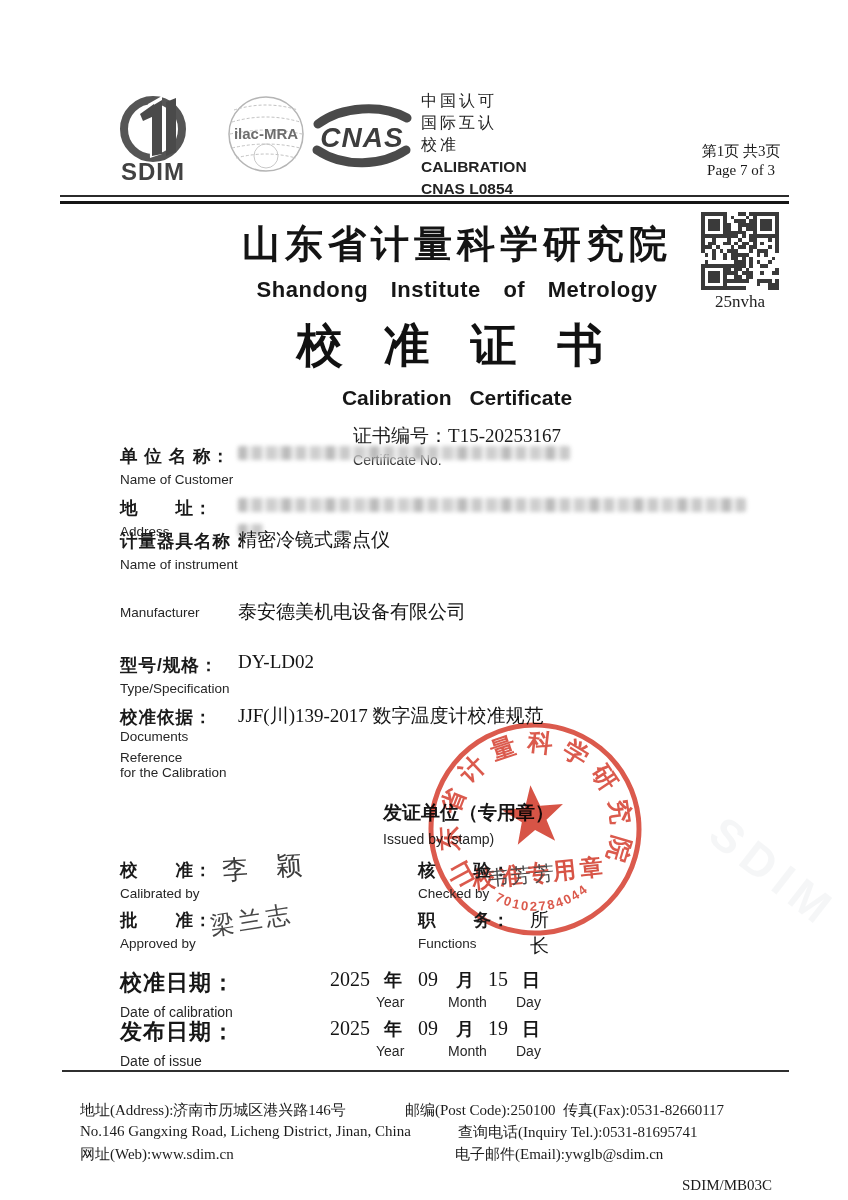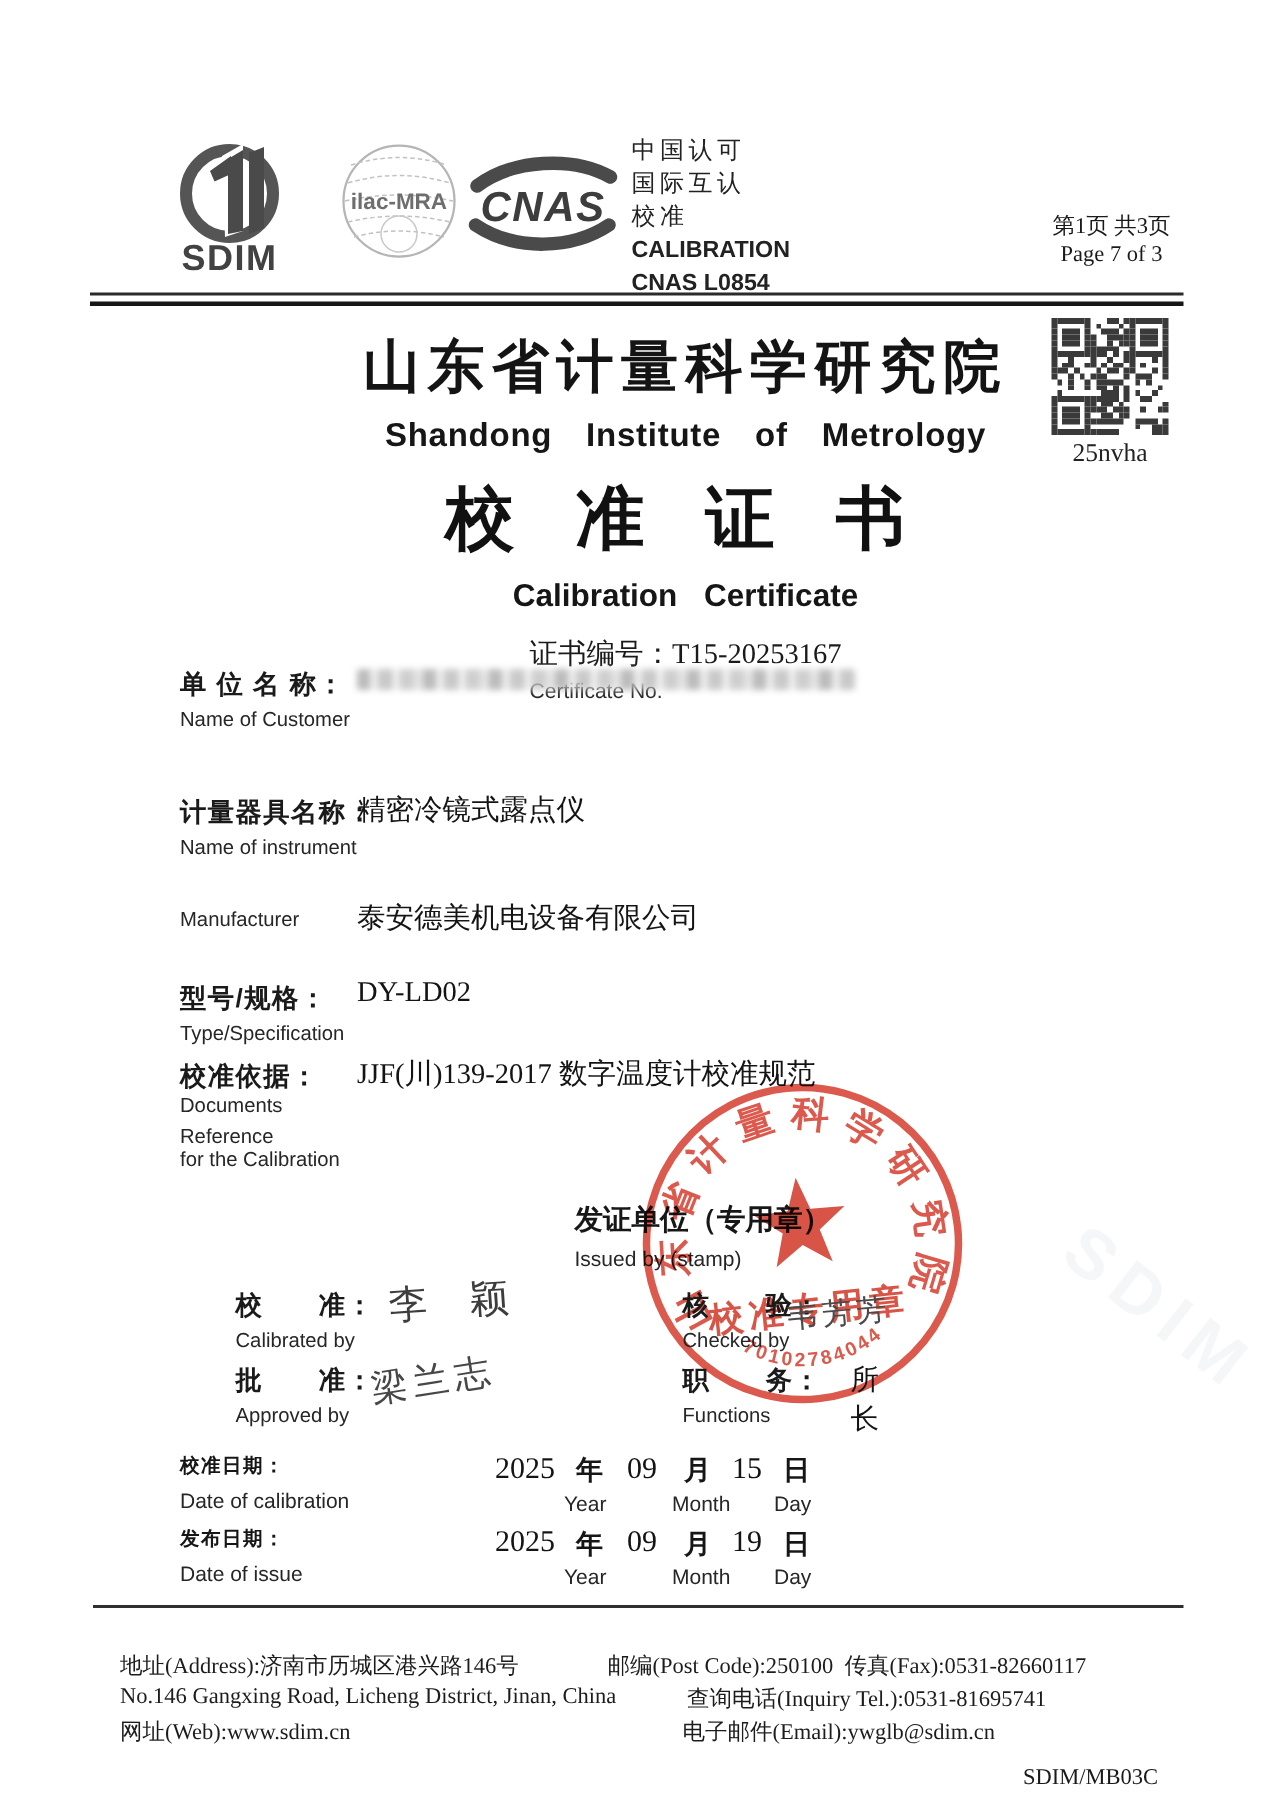--- a/index.html
+++ b/index.html
@@ -52,30 +52,30 @@
   .redact-addr2 { left:118px; top:28px; width:26px;  height:12px; }
 
   
   .issued { position:absolute; left:383px; top:800px; }
   .issued-cn { font-size:19px; font-weight:bold; color:#171717; }
   .issued-en { font-size:14px; margin-top:5px; color:#262626; }
   .stamp { position:absolute; left:420px; top:714px; width:230px; height:230px;
            mix-blend-mode:multiply; opacity:.88; transform:rotate(-6deg); pointer-events:none; }
 
   
-  .srow { position:absolute;margin-left:37px; }
+  .srow { position:absolute; }
   .sig { position:absolute; font-family:"DejaVu Serif", serif; color:#3d3d3d; white-space:nowrap; }
   .sig-cal { left:102px; top:-8px; font-size:26px; transform:rotate(-4deg); letter-spacing:10px; }
   .sig-chk { left:70px; top:4px; font-size:20px; transform:rotate(-5deg); letter-spacing:3px; color:#4a4a4a; }
   .sig-app { left:90px; top:-4px; font-size:24px; transform:rotate(-9deg); letter-spacing:4px; color:#474747; }
   .sval { position:absolute; left:112px; top:-1px; font-family:"Liberation Serif", serif; font-size:19px; color:#141414; }
 
   
   .drow { position:absolute; left:120px; width:560px; }
-  .dlabel { font-size:13px; font-weight:bold; letter-spacing:1px; color:#161616; }
+  .dlabel { font-size:22px; font-weight:bold; letter-spacing:1px; color:#161616; }
   .dsub { font-size:14px; margin-top:6px; color:#262626; }
   .dvals { position:absolute; left:210px; top:0; width:260px; height:48px; }
   .dvals span { position:absolute; white-space:nowrap; }
   .dnum { font-family:"Liberation Serif", serif; font-size:20px; color:#141414; }
   .dunit { font-size:18px; font-weight:bold; color:#161616; }
   .den { font-size:14px; color:#262626; top:26px; }
   .p-y { left:0; }   .p-nian { left:54px; } .p-m { left:88px; } .p-yue { left:126px; }
   .p-d { left:158px; } .p-ri { left:192px; }
   .p-year { left:46px; } .p-month { left:118px; } .p-day { left:186px; }
 
@@ -394,20 +394,26 @@
       <i style="left:74.3px;top:74.3px;width:3.7px;height:3.7px"></i>
     </div>
   <div class="qr-caption">25nvha</div>
 
   <div class="frow" style="top:444px">
     <div class="flabel">单 位 名 称：</div>
     <div class="fsub">Name of Customer</div>
     <div class="redact redact-name"></div>
   </div>
 
+  <div class="frow" style="top:496px">
+    <div class="flabel">地　　址：</div>
+    <div class="fsub">Address</div>
+    <div class="redact redact-addr1"></div>
+    <div class="redact redact-addr2"></div>
+  </div>
 
   <div class="frow" style="top:529px">
     <div class="flabel">计量器具名称：</div>
     <div class="fsub">Name of instrument</div>
     <div class="fval">精密冷镜式露点仪</div>
   </div>
 
   <div class="frow" style="top:601px">
     <div class="fsub">Manufacturer</div>
     <div class="fval">泰安德美机电设备有限公司</div>

